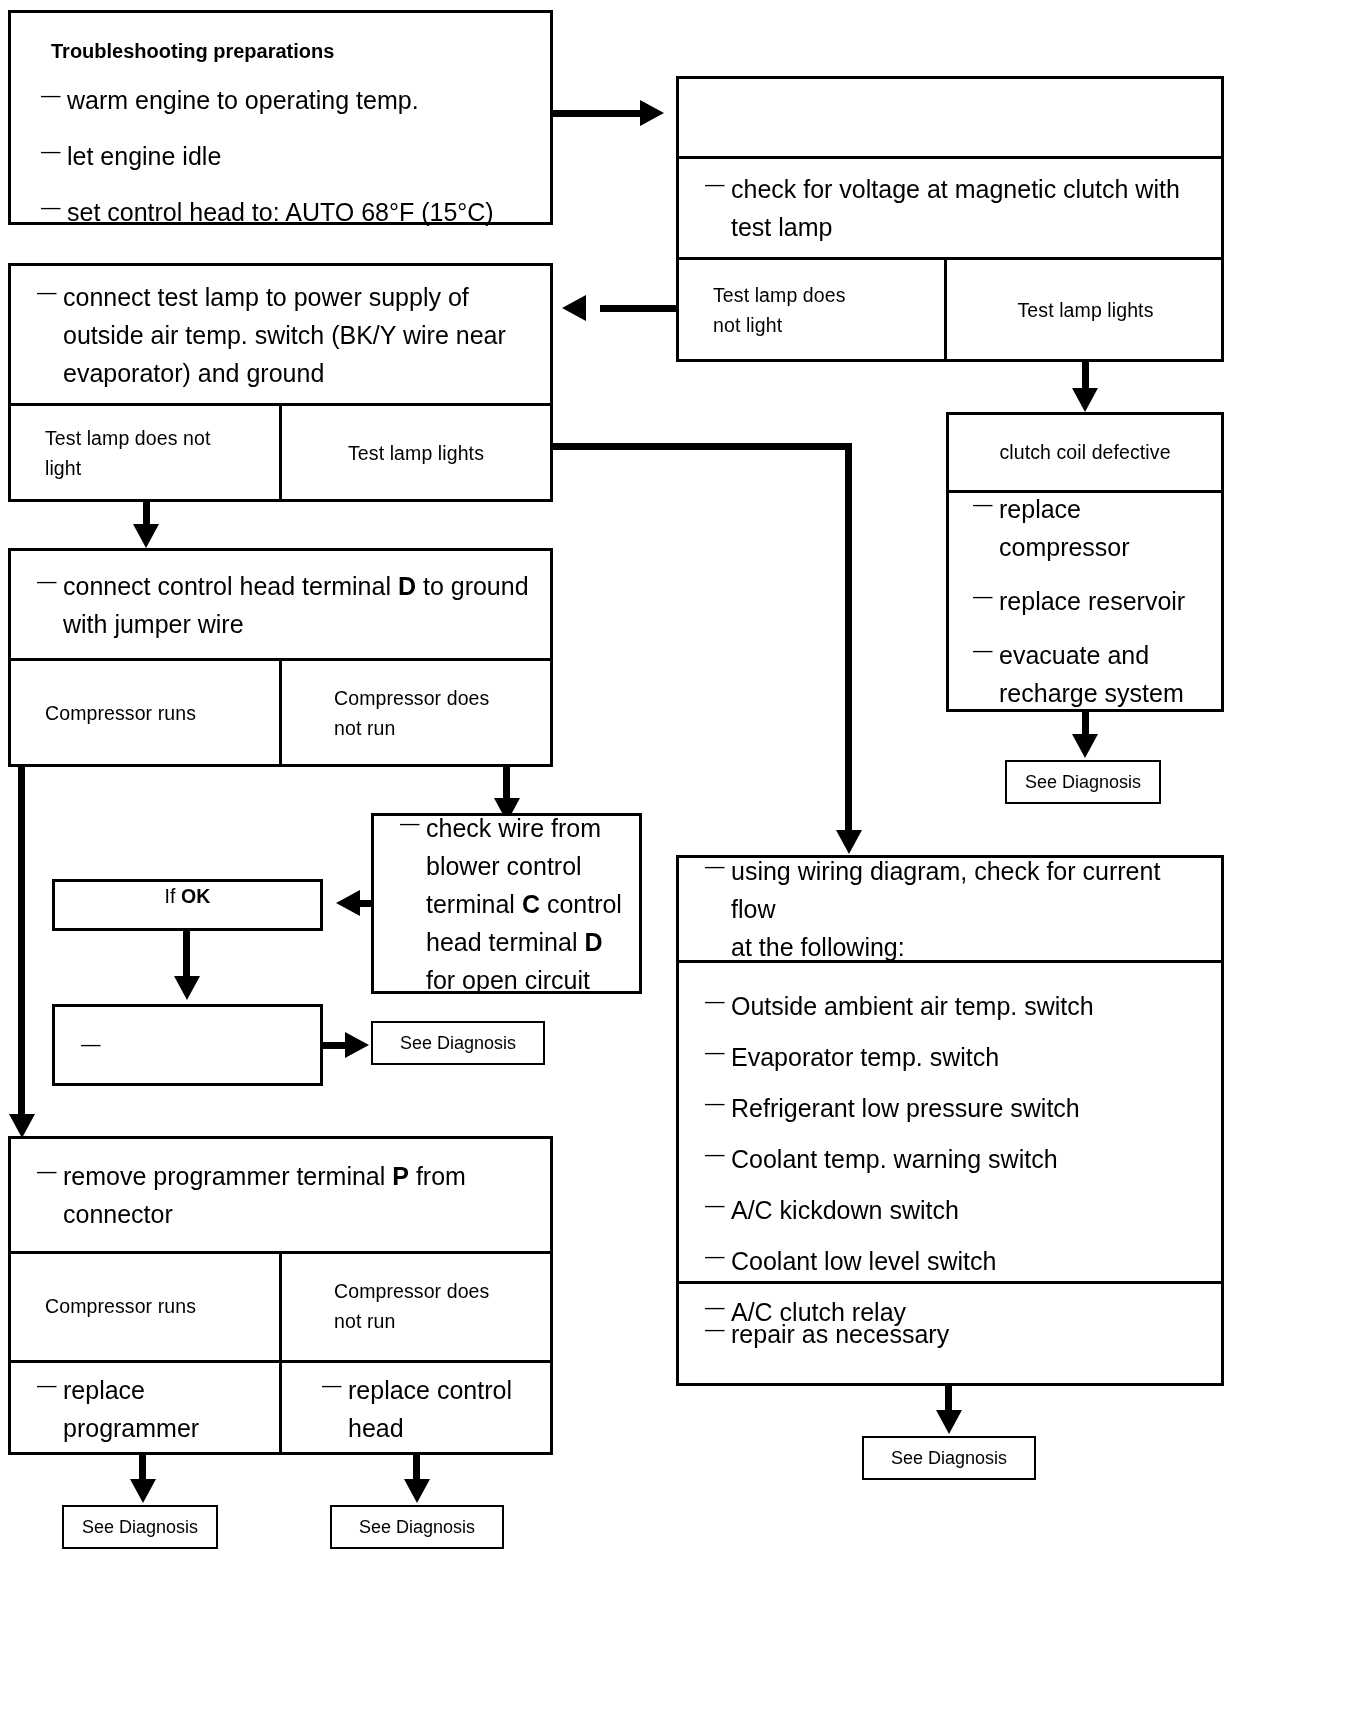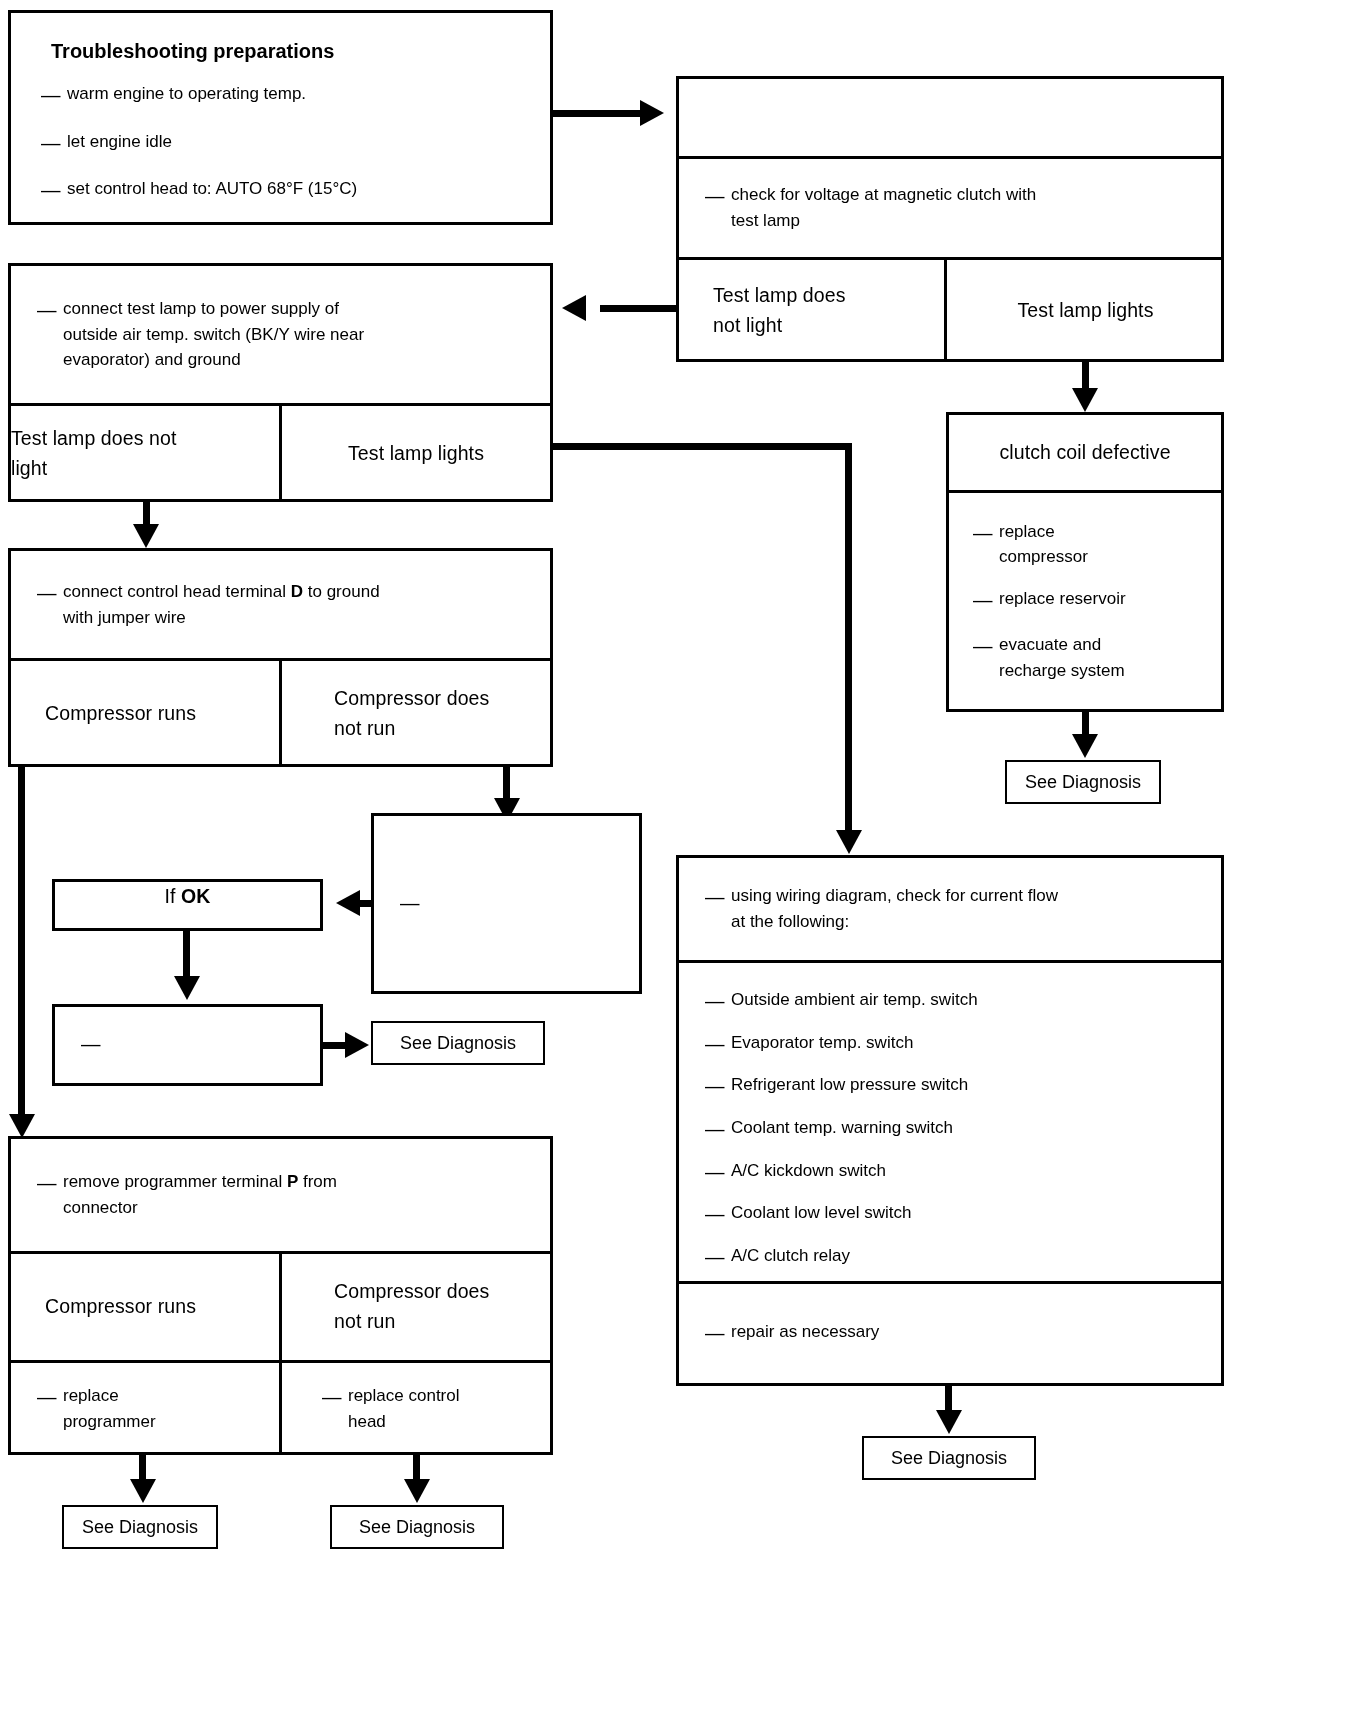--- a/index.html
+++ b/index.html
@@ -62,21 +62,21 @@
     align-items: flex-start;
   }
   .dash-line .dash {
     flex: 0 0 auto;
     width: 26px;
     font-size: 19.5px;
     line-height: 1.52;
   }
   .dash-line .body {
     flex: 1 1 auto;
-    font-size: 17px;
+    font-size: 25px;
     line-height: 1.52;
     white-space: pre-line;
   }
   .small-box {
     position: absolute;
     border: 2px solid #000;
     background: #fff;
     box-sizing: border-box;
     display: flex;
     align-items: center;
@@ -205,21 +205,21 @@
   <div class="box" style="left:8px; top:263px; width:545px; height:239px;">
     <div class="cell" style="left:0; top:0; width:100%; height:137px;">
       <div class="dash-line" style="margin-left:26px; padding-right:16px;">
         <span class="dash">—</span>
         <span class="body">connect test lamp to power supply of
 outside air temp. switch (BK/Y wire near
 evaporator) and ground</span>
       </div>
     </div>
     <div class="divider-h" style="left:0; top:137px; width:100%;"></div>
-    <div class="cell" style="left:0; top:140px; width:268px; height:96px; ">
+    <div class="cell" style="left:0; top:140px; width:268px; height:96px; padding-left:34px;">
       <div class="txt">Test lamp does not
 light</div>
     </div>
     <div class="divider-v" style="left:268px; top:140px; height:96px;"></div>
     <div class="cell" style="left:271px; top:140px; width:268px; height:96px; align-items:center;">
       <div class="txt center" style="width:100%;">Test lamp lights</div>
     </div>
   </div>
 
   <div class="ln-h" style="left:552px; top:443px; width:300px;"></div>
@@ -251,20 +251,21 @@
   <div class="ln-v" style="left:18px; top:767px; height:357px;"></div>
   <div class="arrow-d" style="left:9px; top:1114px;"></div>
 
   <div class="ln-v" style="left:503px; top:767px; height:38px;"></div>
   <div class="arrow-d" style="left:494px; top:798px;"></div>
 
   <div class="box" style="left:371px; top:813px; width:271px; height:181px;">
     <div class="cell" style="left:0; top:0; width:100%; height:100%; padding-left:26px; padding-right:10px;">
       <div class="dash-line">
         <span class="dash">—</span>
+        <span class="body"><span>check wire from</span><br><span>blower control</span><br><span>terminal </span><b>C</b><span> control</span><br><span>head terminal </span><b>D</b><br><span>for open circuit</span></span>
       </div>
     </div>
   </div>
 
   <div class="ln-h" style="left:360px; top:900px; width:14px;"></div>
   <div class="arrow-l" style="left:336px; top:890px;"></div>
 
   <div class="box" style="left:52px; top:879px; width:271px; height:52px; display:flex; justify-content:center;">
     <div class="txt center"><span>If </span><b>OK</b></div>
   </div>

